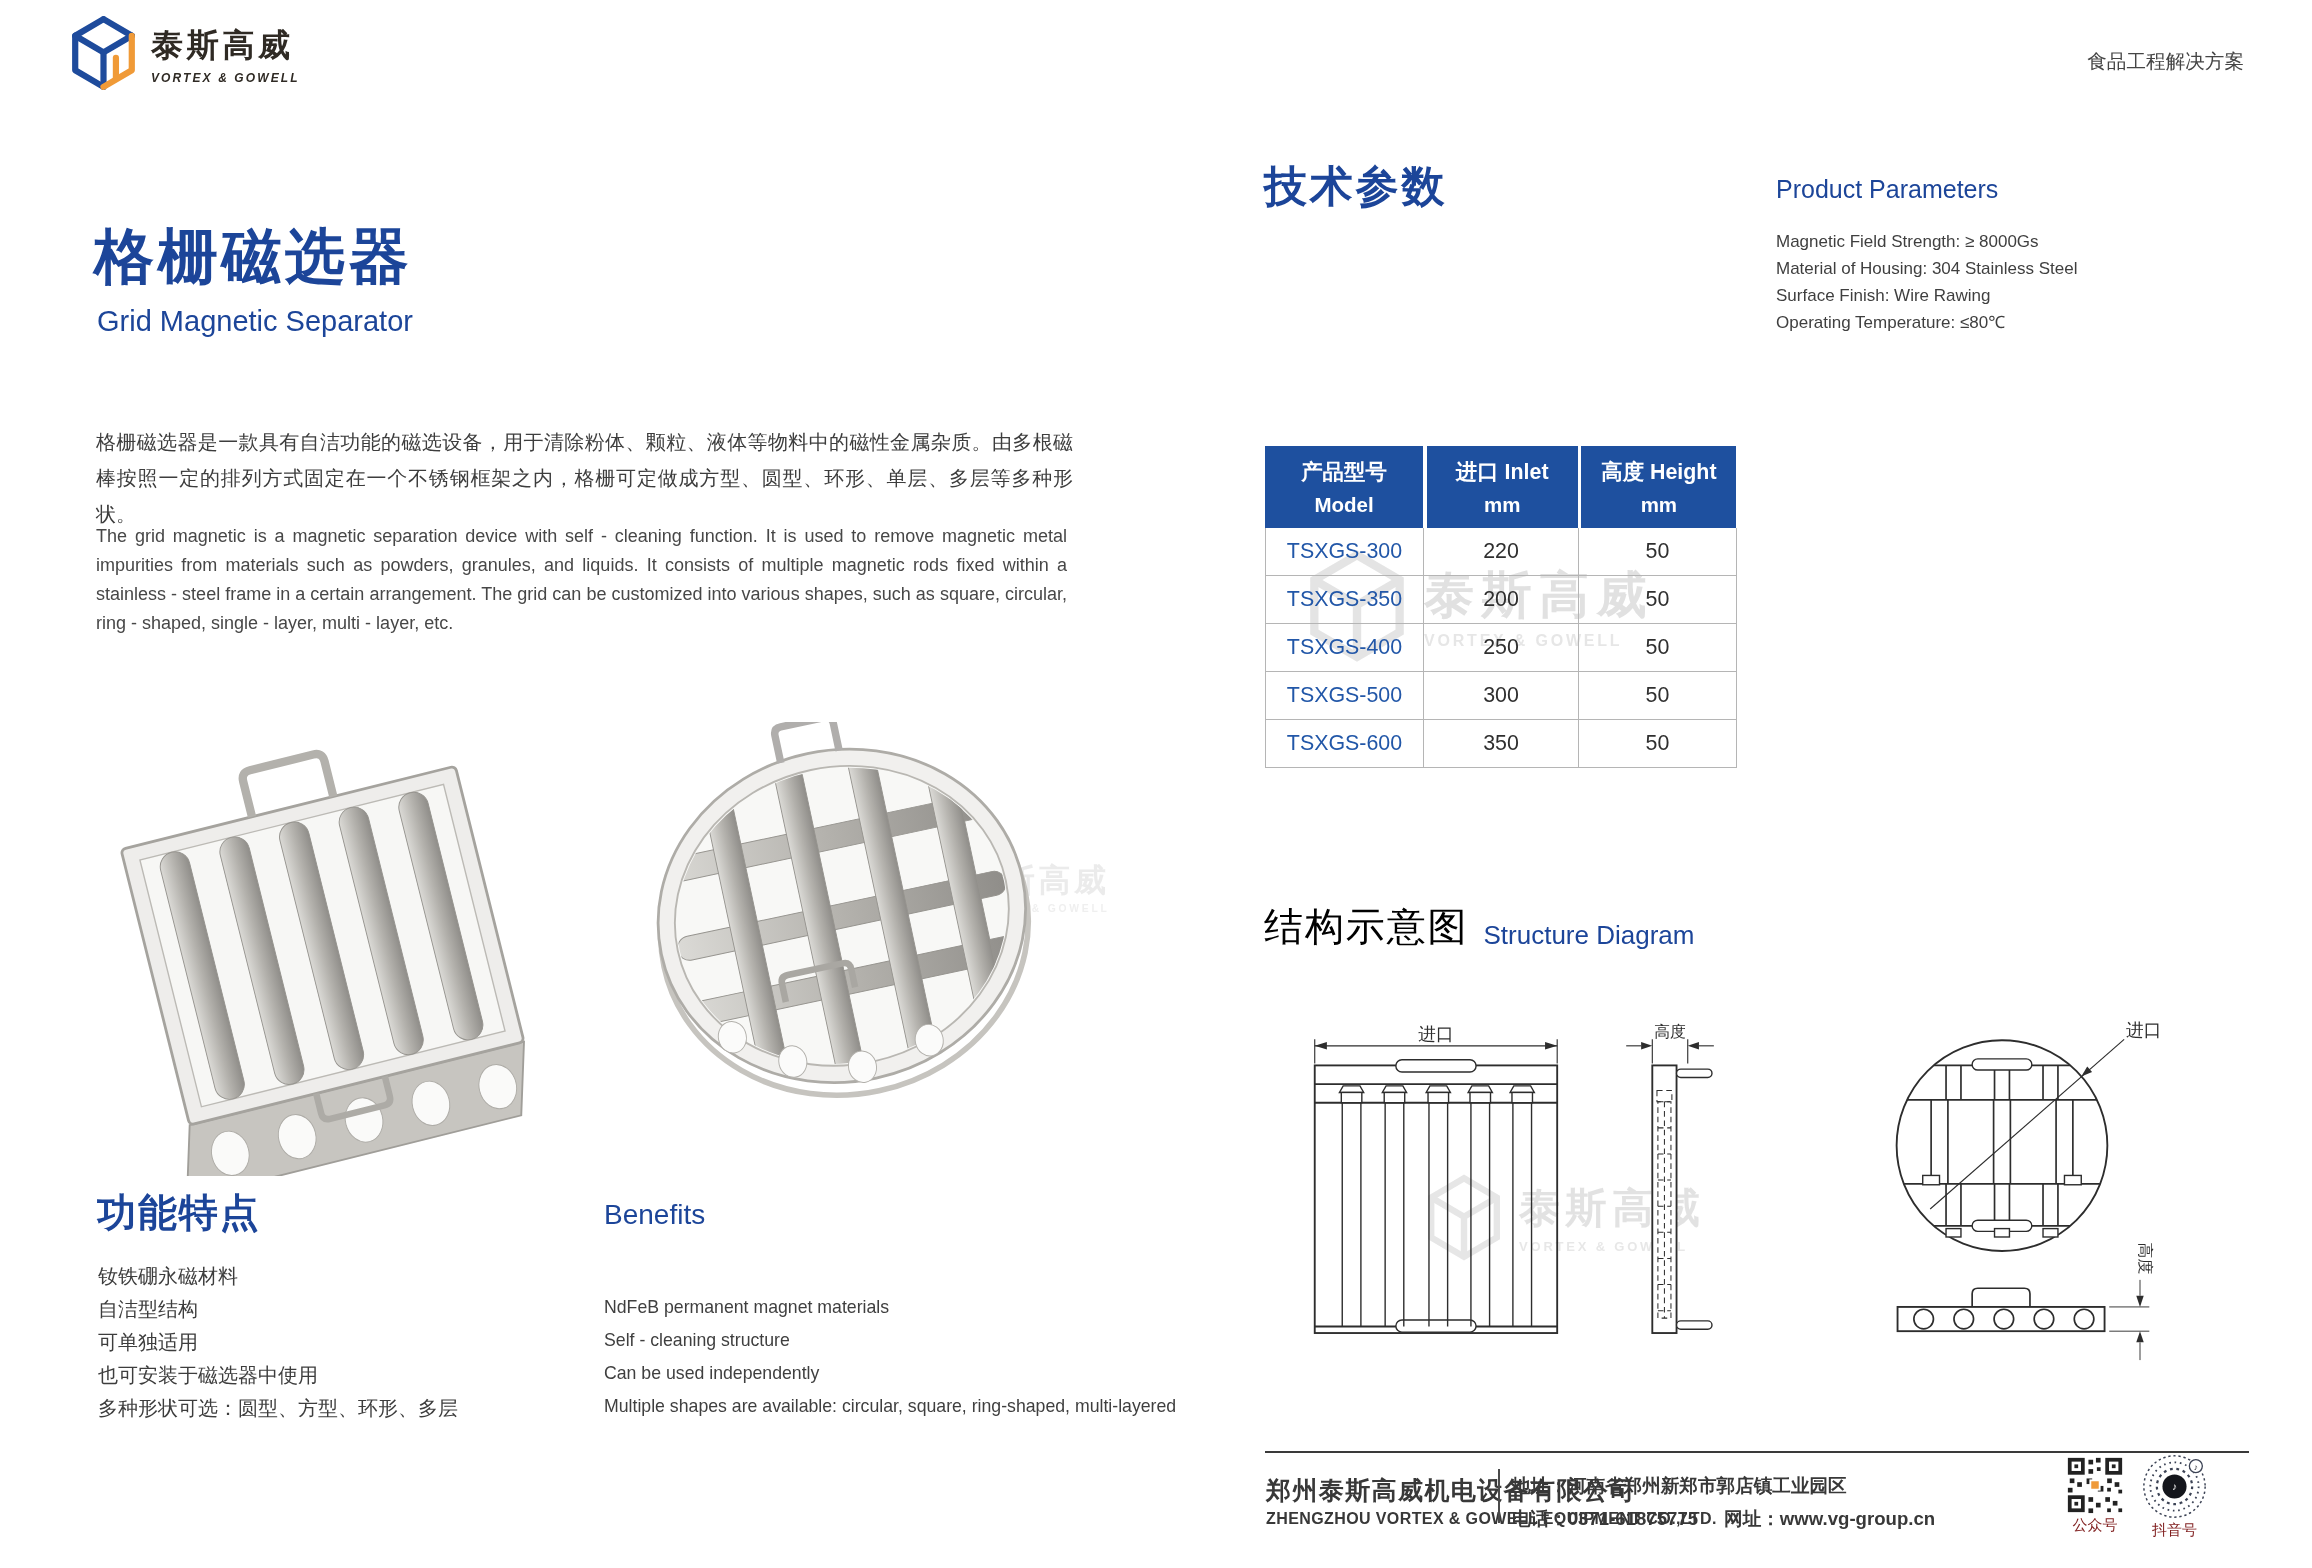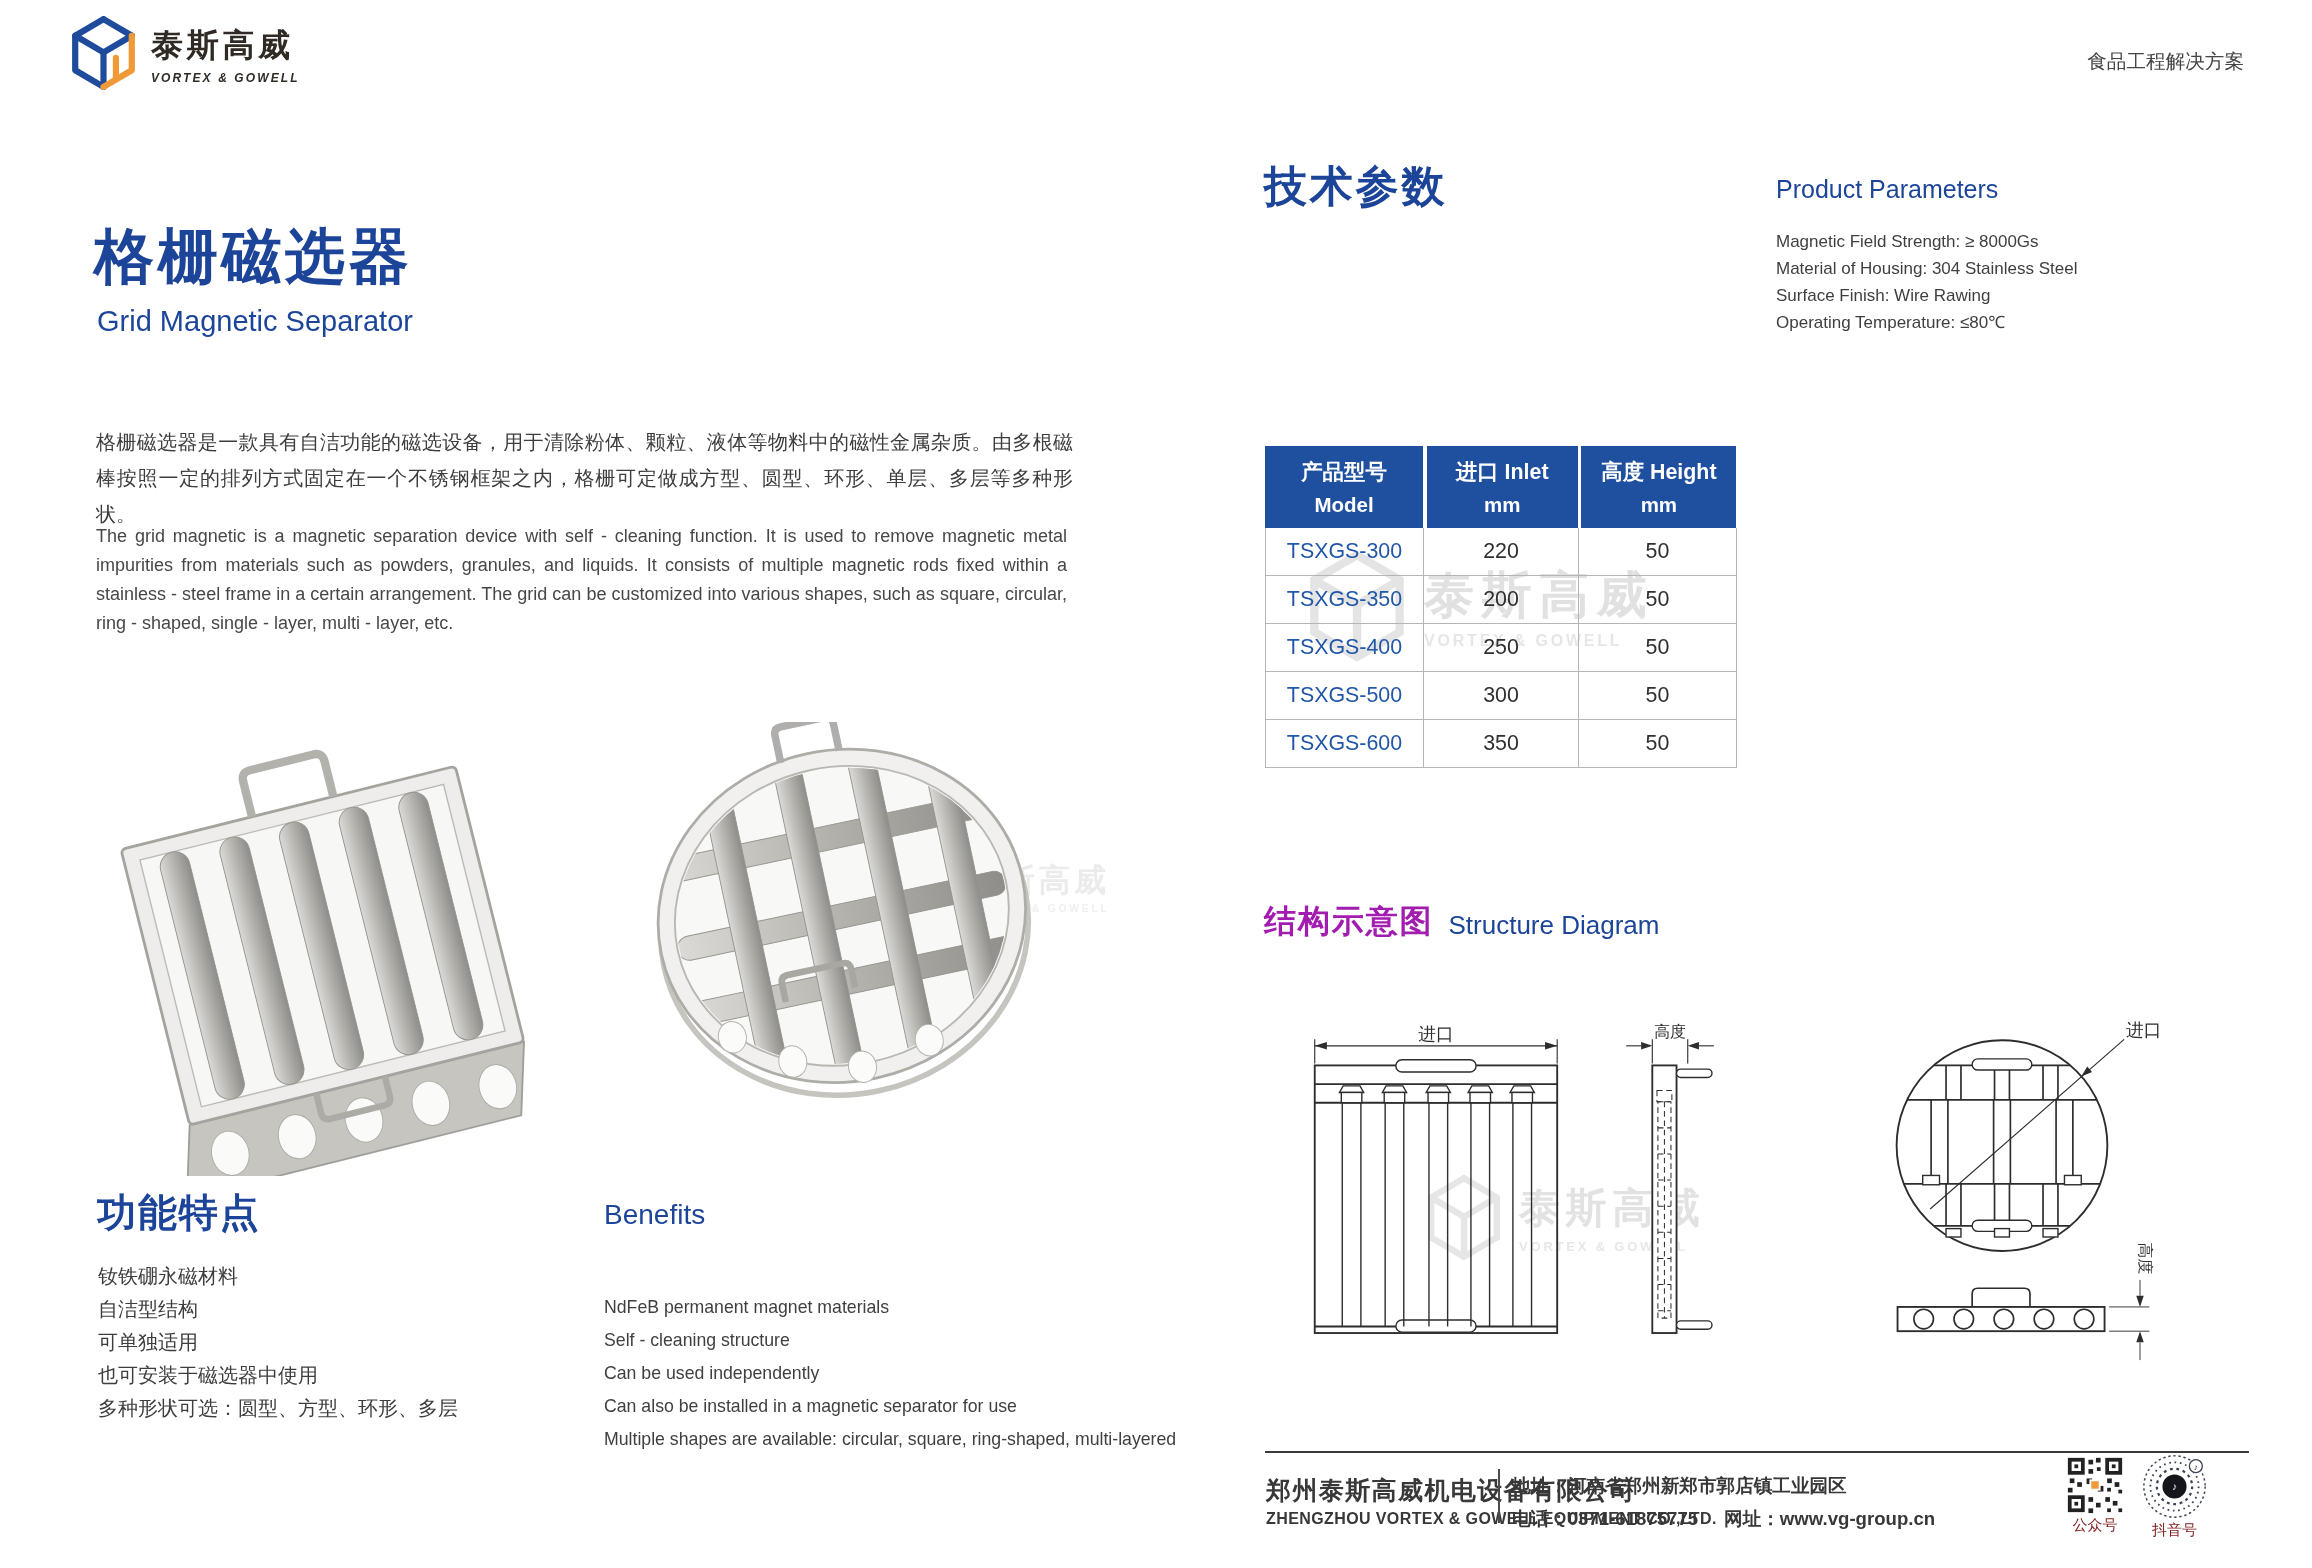--- a/index.html
+++ b/index.html
@@ -45,21 +45,21 @@
   .th1{width:158px;} .th2{width:151px;} .th3{width:155px;}
   .tbody{border-left:0.9px solid #b5b5b5;border-right:0.9px solid #b5b5b5;}
   .tr{display:flex;height:48px;border-bottom:0.9px solid #b5b5b5;box-sizing:border-box;}
   .td{display:flex;align-items:center;justify-content:center;font-size:21.4px;box-sizing:border-box;}
   .td-model{width:158px;border-right:0.9px solid #b5b5b5;color:#2257a8;}
   .td-inlet{width:155px;border-right:0.9px solid #b5b5b5;color:#2f2f2f;}
   .td-height{flex:1;color:#2f2f2f;}
 
   
   .struct-title{left:1264px;top:900px;display:flex;align-items:flex-end;gap:15px;}
-  .struct-cn{font-size:32px;font-weight:bold;color:#a21caf;letter-spacing:1.9px;}
+  .struct-cn{font-size:39px;font-weight:normal;color:#000000;letter-spacing:1.9px;}
   .struct-en{font-size:26px;color:#1c4599;padding-bottom:2.8px;}
 
   
   .wm{display:flex;align-items:center;gap:15px;pointer-events:none;}
   .wm .wm-txt{display:flex;flex-direction:column;}
   .wm .wm-cn{font-weight:bold;color:#dcdcdc;letter-spacing:7.5px;}
   .wm .wm-en{font-weight:bold;color:#e2e2e2;letter-spacing:2.8px;}
   .wm-table{left:1305px;top:548px;opacity:.85;}
   .wm-table .wm-cn{font-size:50px;}
   .wm-table .wm-en{font-size:16px;margin-top:3.7px;}
@@ -203,21 +203,20 @@
     <div>自洁型结构</div>
     <div>可单独适用</div>
     <div>也可安装于磁选器中使用</div>
     <div>多种形状可选：圆型、方型、环形、多层</div>
   </div>
   <div class="abs ben-title">Benefits</div>
   <div class="abs ben-list">
     <div>NdFeB permanent magnet materials</div>
     <div>Self - cleaning structure</div>
     <div>Can be used independently</div>
-    <div>Can also be installed in a magnetic separator for use</div>
     <div>Multiple shapes are available: circular, square, ring-shaped, multi-layered</div>
   </div>
 
   <div class="abs tech-title">技术参数</div>
   <div class="abs param-title">Product Parameters</div>
   <div class="abs param-list">
     <div>Magnetic Field Strength: ≥ 8000Gs</div>
     <div>Material of Housing: 304 Stainless Steel</div>
     <div>Surface Finish: Wire Rawing</div>
     <div>Operating Temperature: ≤80℃</div>

